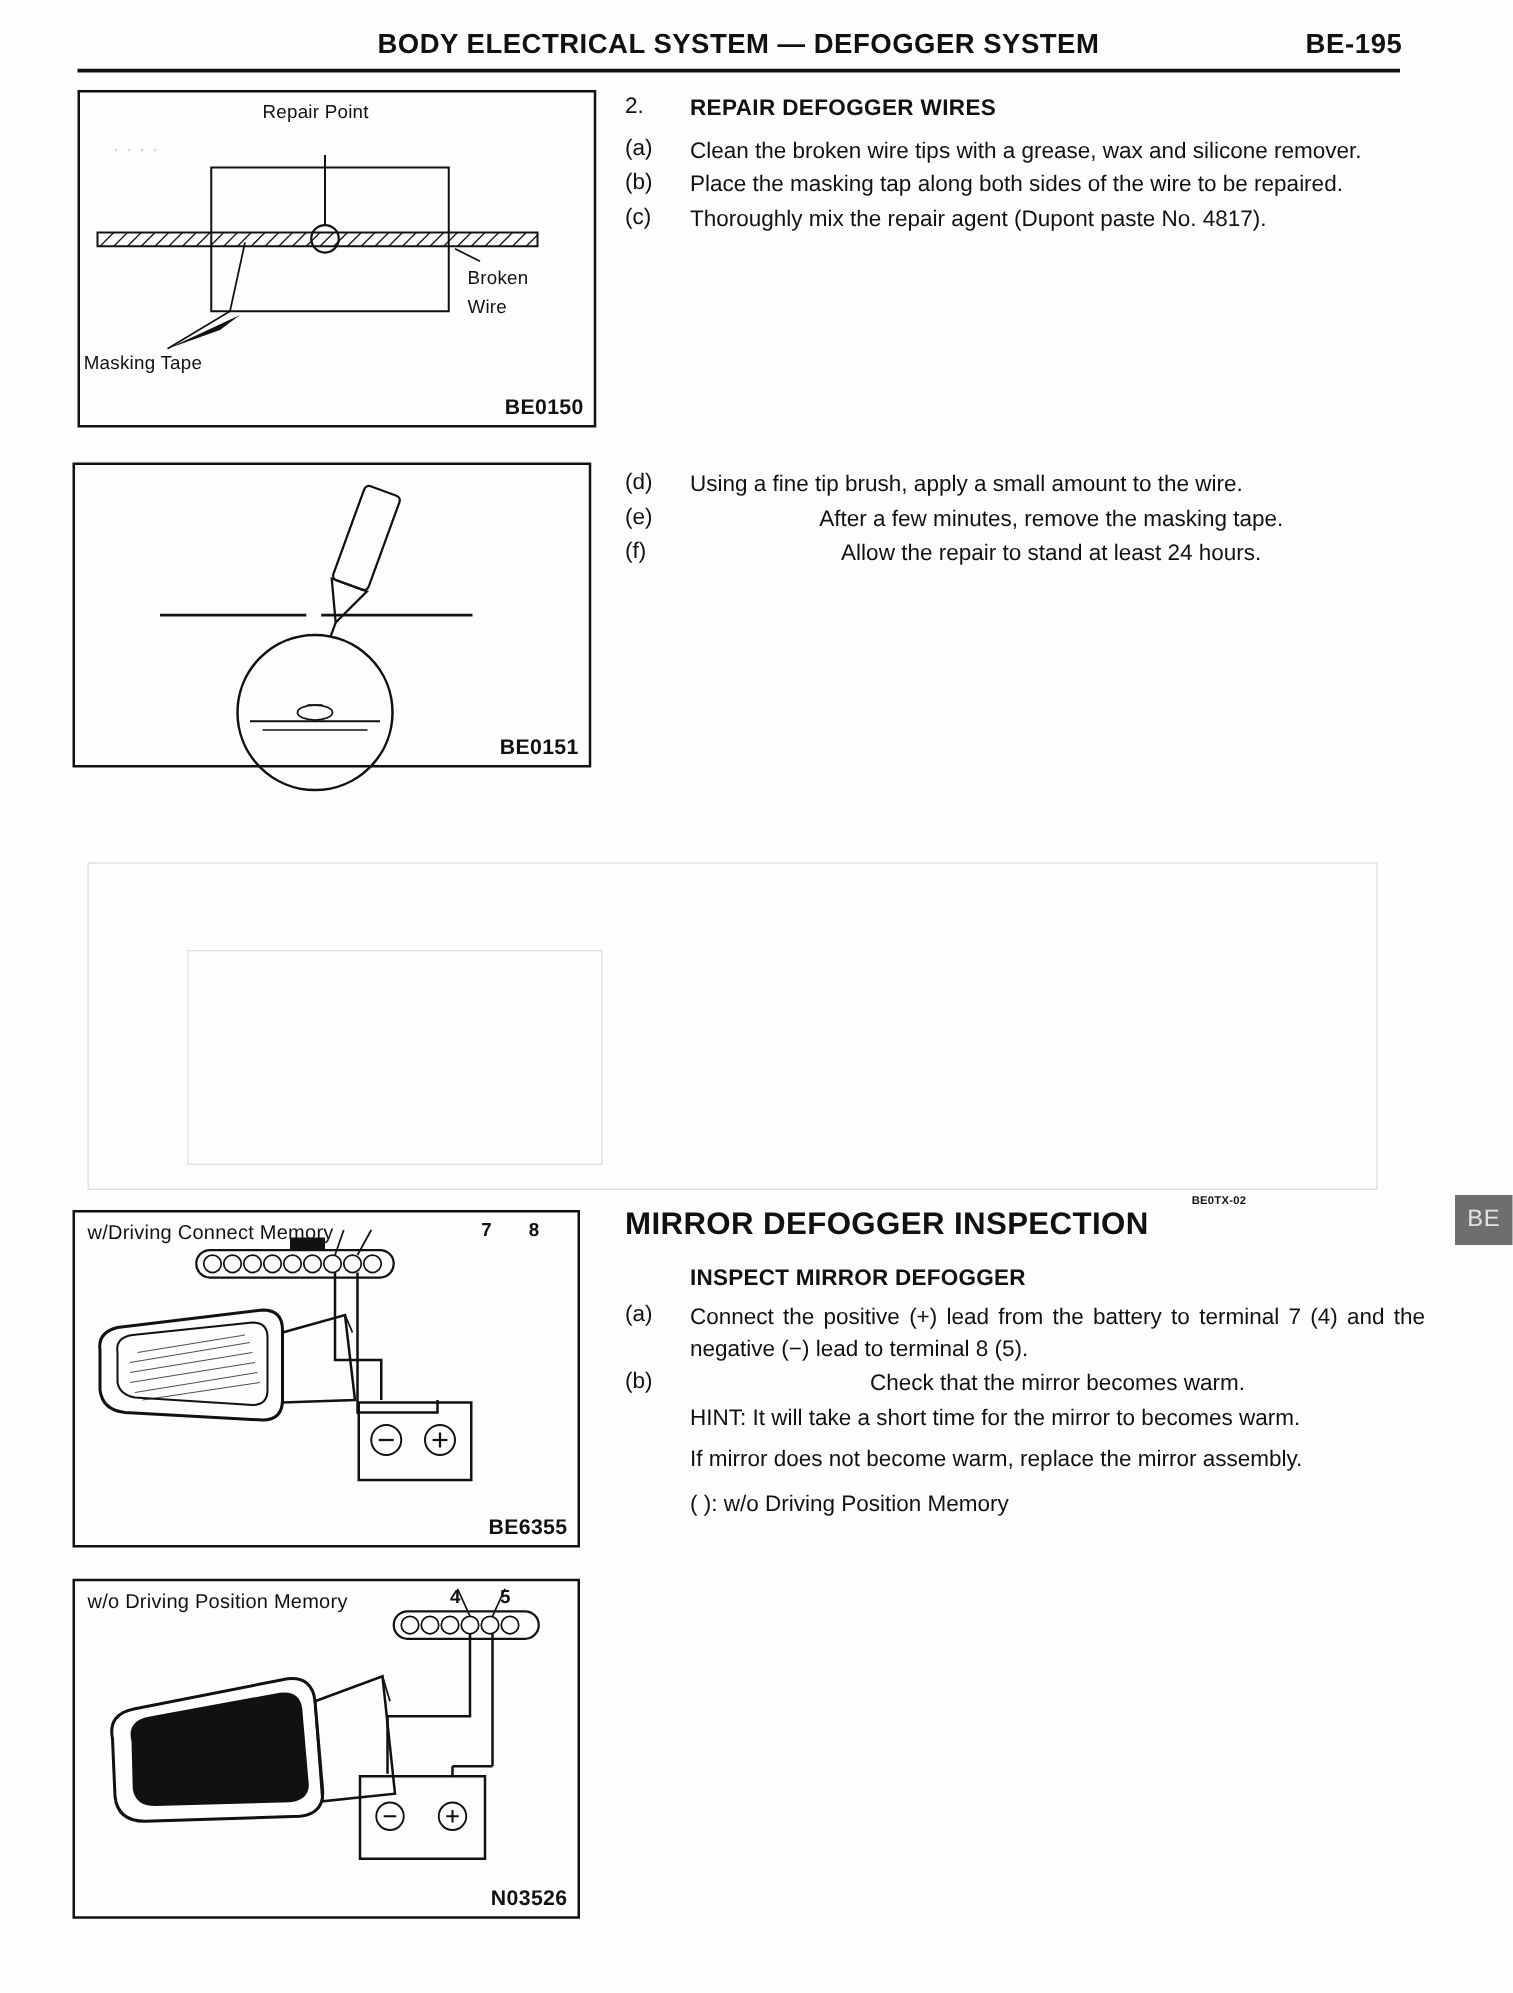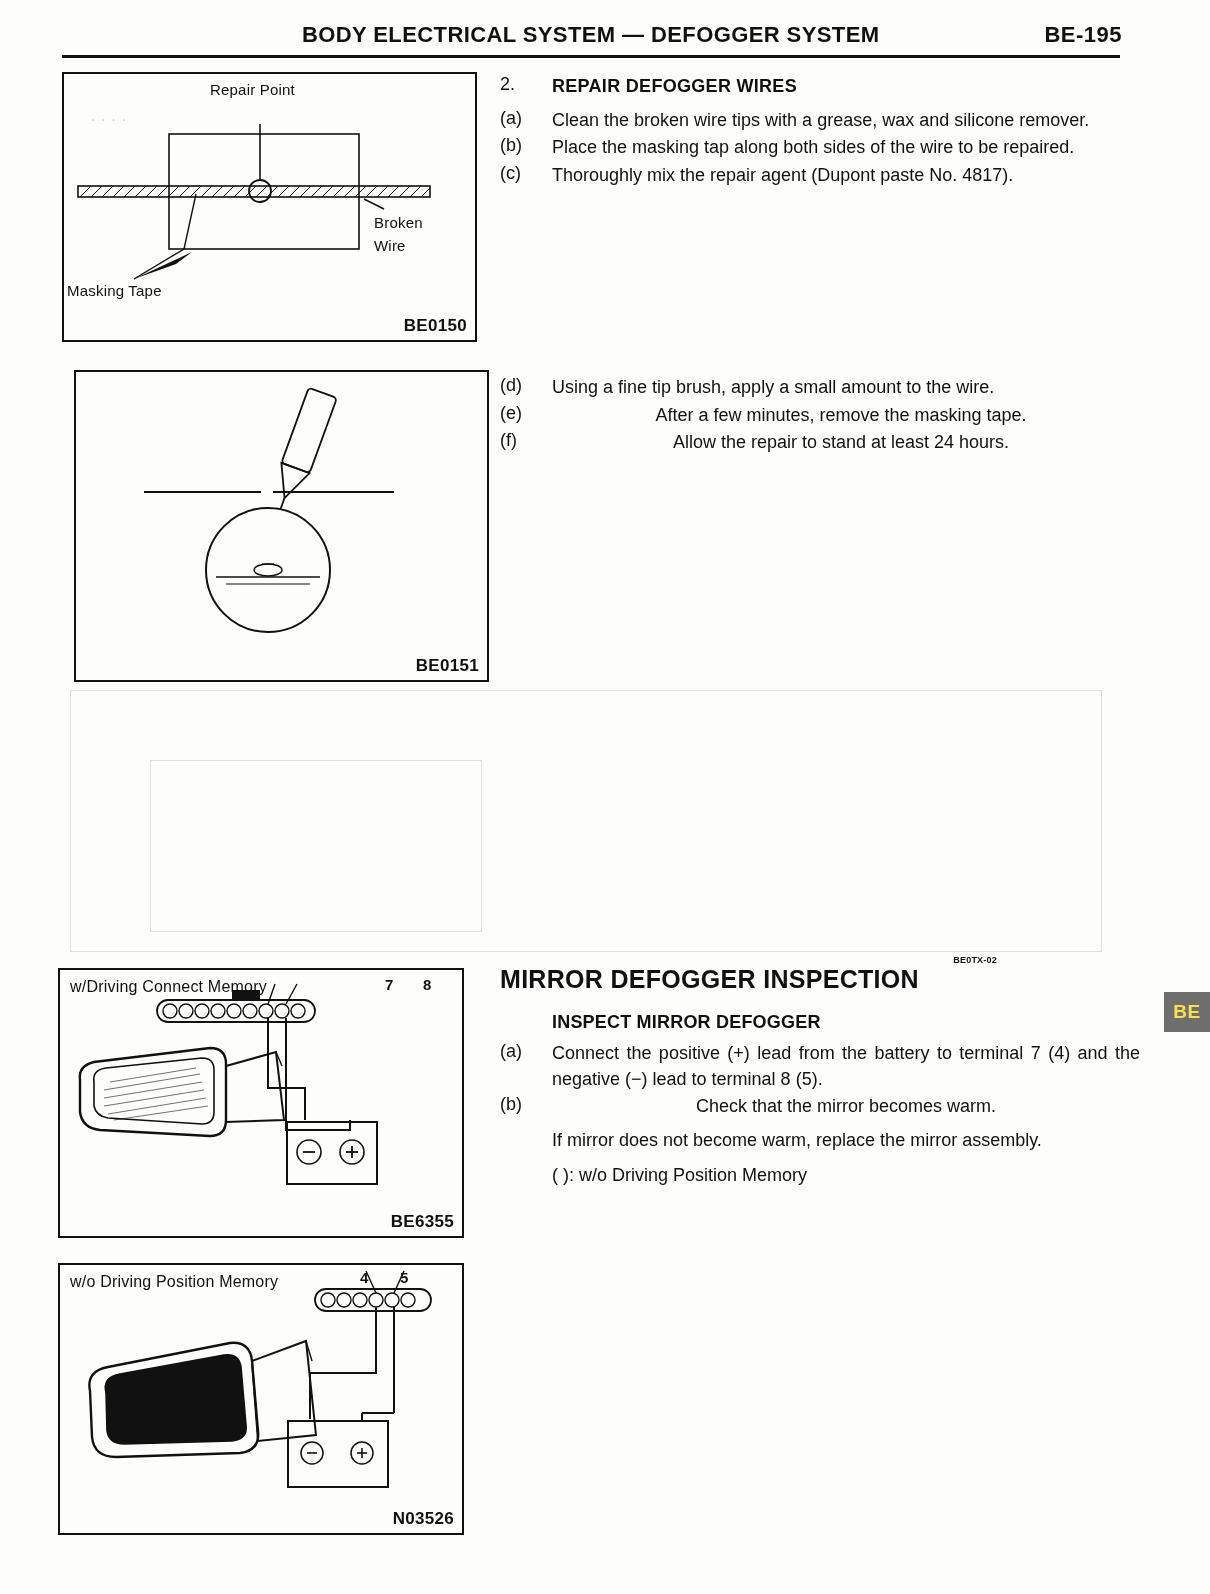--- a/index.html
+++ b/index.html
@@ -71,21 +71,21 @@
     letter-spacing: 0.3px;
   }
   .fig-label {
     position: absolute;
     font-size: 15px;
     letter-spacing: 0.2px;
     white-space: nowrap;
   }
 
   #fig1 { left: 62px; top: 72px; width: 415px; height: 270px; }
-  #fig2 { left: 74px; top: 370px; width: 415px; height: 312px; }
+  #fig2 { left: 58px; top: 370px; width: 415px; height: 244px; }
   #fig3 { left: 58px; top: 968px; width: 406px; height: 270px; }
   #fig4 { left: 58px; top: 1263px; width: 406px; height: 272px; }
 
   
   .rcol {
     position: absolute;
     left: 500px;
     width: 630px;
   }
   .step-head {
@@ -137,27 +137,27 @@
   }
   .plain {
     font-size: 18px;
     line-height: 1.42;
   }
 
   
   .be-tab {
     position: absolute;
     right: 0;
-    top: 992px;
+    top: 956px;
     width: 46px;
     height: 40px;
     background: #6e6e6e;
-    color: #fde047;
+    color: #e5e5e5;
     font-size: 19px;
-    font-weight: bold;
+    font-weight: normal;
     display: flex;
     align-items: center;
     justify-content: center;
     letter-spacing: 0.5px;
   }
 
   
   .ghost {
     position: absolute;
     color: rgba(120,120,120,0.30);
@@ -402,19 +402,20 @@
     <div class="sub-head" style="margin-top:18px; margin-left:52px;">INSPECT MIRROR DEFOGGER</div>
     <div style="height:8px"></div>
     <div class="item">
       <div class="mark">(a)</div>
       <div class="body">Connect the positive (+) lead from the battery to terminal 7 (4) and the negative (−) lead to terminal 8 (5).</div>
     </div>
     <div class="item">
       <div class="mark">(b)</div>
       <div class="body nj">Check that the mirror becomes warm.</div>
     </div>
+    <div class="plain" style="margin-left:52px; margin-top:2px;">HINT: It will take a short time for the mirror to becomes warm.</div>
     <div class="plain" style="margin-left:52px; margin-top:8px;">If mirror does not become warm, replace the mirror assembly.</div>
     <div class="plain" style="margin-left:52px; margin-top:10px;">( ): w/o Driving Position Memory</div>
   </div>
 
   <div class="be-tab">BE</div>
 
 </div>
 
 </body></html>

